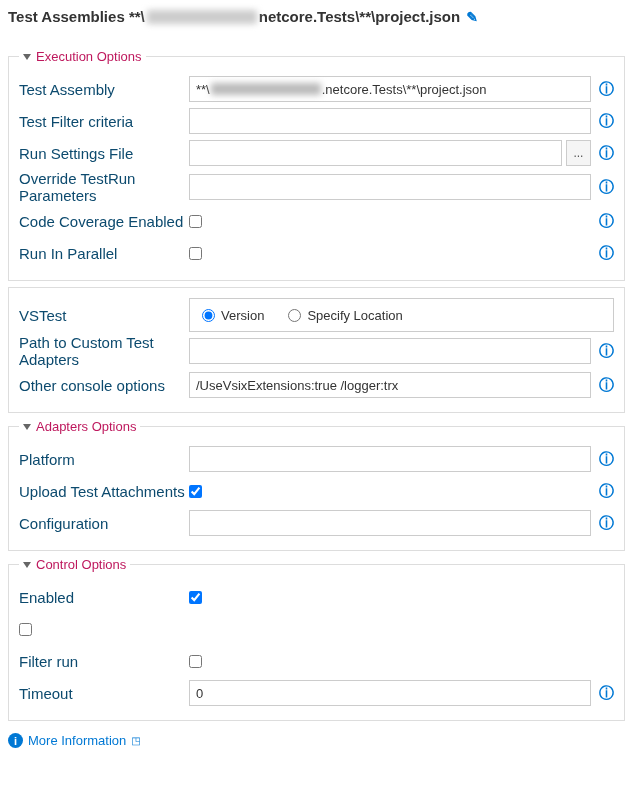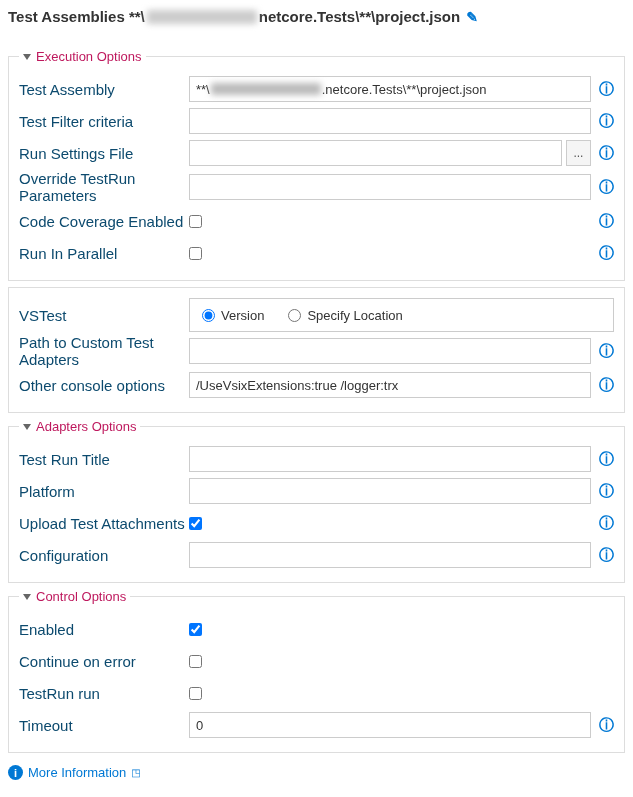--- a/index.html
+++ b/index.html
@@ -280,27 +280,20 @@
     <span class="info-icon"></span>
   </div>
 </fieldset>
 
 <fieldset class="sect">
   <legend class="sect-legend">
     <span class="tri"></span>
     <span>Adapters Options</span>
   </legend>
 
-  <div class="row">
-    <div class="label">Test Run Title</div>
-    <div class="field">
-        <input type="text" style="">
-      </div>
-    <span class="info-icon"></span>
-  </div>
 
   <div class="row">
     <div class="label">Platform</div>
     <div class="field">
         <input type="text" style="">
       </div>
     <span class="info-icon"></span>
   </div>
 
   <div class="row">
@@ -327,28 +320,27 @@
   </legend>
 
   <div class="row">
     <div class="label">Enabled</div>
     <div class="field">
         <input type="checkbox" checked="" style="">
       </div>
   </div>
 
   <div class="row">
-    <div class="label">Continue on error</div>
     <div class="field">
         <input type="checkbox" style="">
       </div>
   </div>
 
   <div class="row">
-    <div class="label">TestRun run</div>
+    <div class="label">Filter run</div>
     <div class="field">
         <input type="checkbox" style="">
       </div>
   </div>
 
   <div class="row">
     <div class="label">Timeout</div>
     <div class="field">
         <input type="text" value="0" style="">
       </div>

